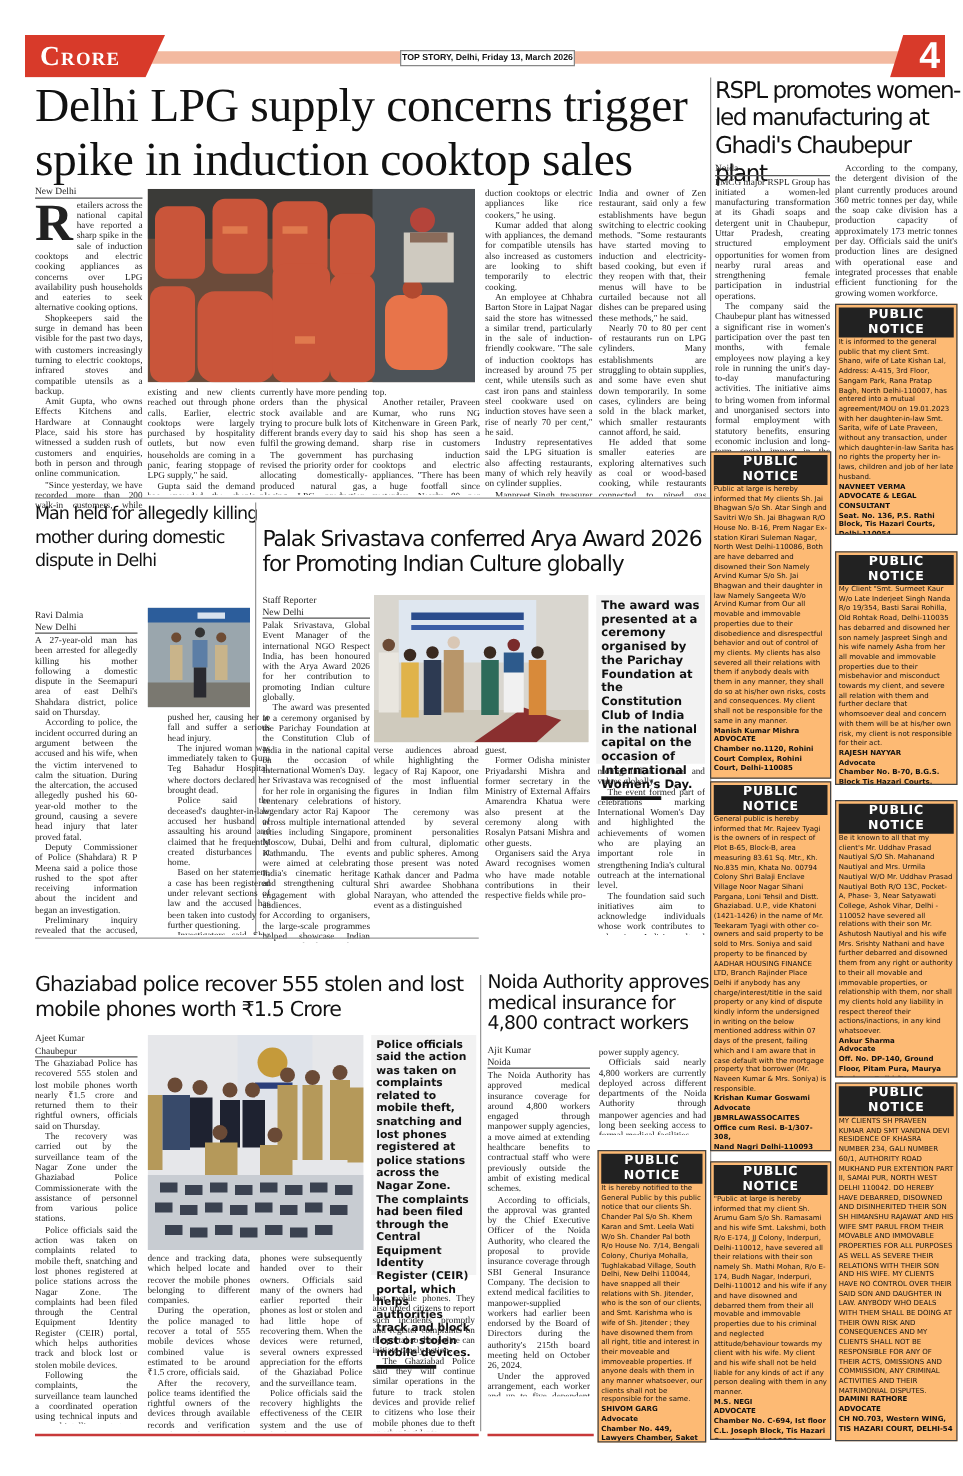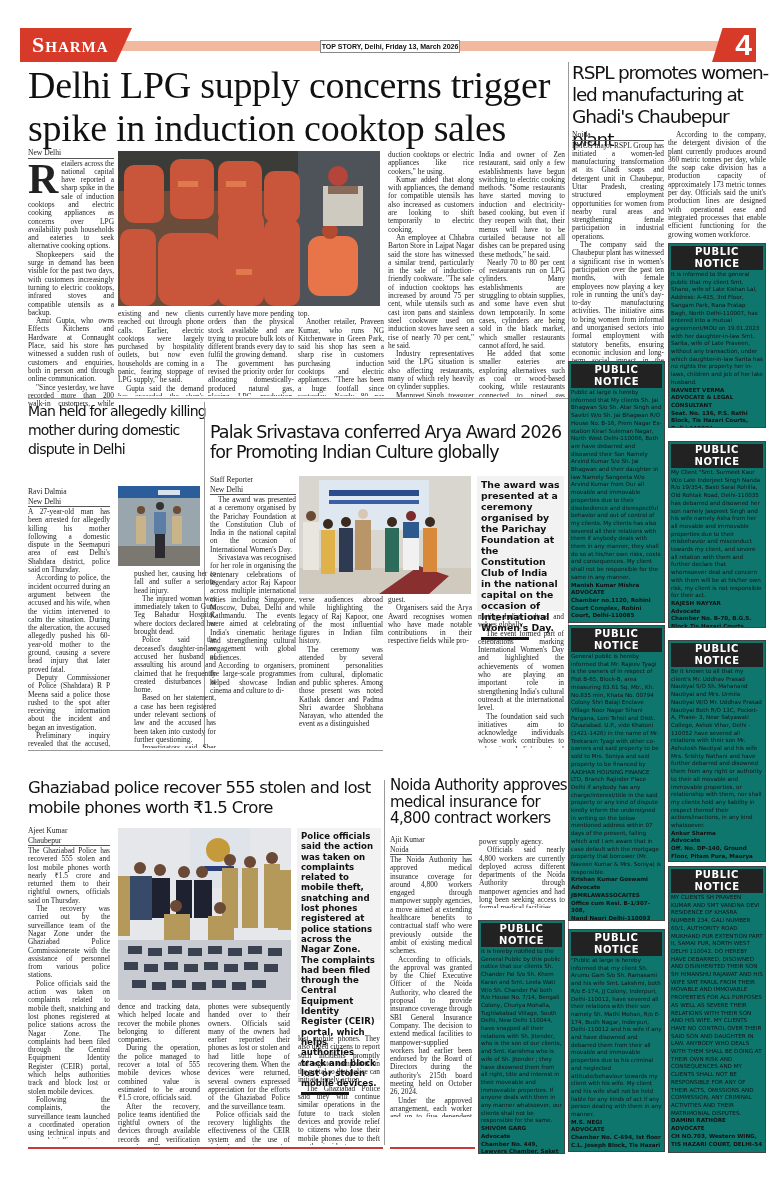--- a/index.html
+++ b/index.html
@@ -19,31 +19,31 @@
 .body-text p.noind{text-indent:0}
 .byline{font-size:7.6px;text-align:left;line-height:8.5px;color:#222;border-bottom:1px solid #555;margin-bottom:1px}
 .vrule{width:1px;background:#999}
 .hrule{height:1px;background:#999}
 .photo{overflow:hidden}
 .dropcap{float:left;font-size:42px;line-height:34px;font-weight:bold;margin:2px 3px 0 0;font-family:"Liberation Serif",serif}
 
 .pull{font-family:"DejaVu Sans",sans-serif;font-weight:bold;font-size:9.3px;line-height:11px;color:#111;background:#f2f2f2;padding:3px 4px}
 .pull .pull-bar{display:block;width:48px;height:3px;background:#111;margin-top:4px}
 
-.notice{border:1px solid #444;background:#0f766e;font-family:"DejaVu Sans",sans-serif;font-size:5.6px;line-height:7.7px;color:#111;overflow:hidden}
+.notice{border:1px solid #444;background:#fdba74;font-family:"DejaVu Sans",sans-serif;font-size:5.6px;line-height:7.7px;color:#111;overflow:hidden}
 .notice-title{background:#222;color:#fff;font-family:"DejaVu Sans",sans-serif;font-weight:bold;font-size:10px;text-align:center;line-height:12px;letter-spacing:0.6px;margin:2px 2px 1px}
 .notice-body{padding:0 2px}
 .notice-sign{font-weight:bold;padding:0 2px;white-space:pre-line}
 #bottom-rule{left:28px;top:1147px;width:355px;height:2px;background:#c8393a}
 </style>
 </head>
 <body>
 
 <div class="abs" id="rule-bar"></div>
-<div class="abs" id="section-tag">Sharma</div>
+<div class="abs" id="section-tag">Crore</div>
 <div class="abs" id="dateline">TOP STORY, Delhi, Friday 13, March 2026</div>
 <div class="abs" id="page-number">4</div>
 
 <div class="abs hl" id="main-headline">Delhi LPG supply concerns trigger spike in induction cooktop sales</div>
 
 <div class="abs" style="left:28px;top:149px;width:86px;">
   <div class="byline">New Delhi</div>
   <div class="body-text" style="height:248px">
     <span class="dropcap">R</span>
     <p class="noind">etailers across the national capital have reported a sharp spike in the sale of induction cooktops and electric cooking appliances as concerns over LPG availability push households and eateries to seek alternative cooking options.</p>
@@ -222,20 +222,21 @@
   <p>Police said the deceased's daughter-in-law accused her husband of assaulting his around and claimed that he frequently created disturbances at home.</p>
   <p>Based on her statement, a case has been registered under relevant sections of law and the accused has been taken into custody for further questioning.</p>
   <p>Investigators said Sher Ali works as a tailor in the Loni area of neighbouring Uttar Pradesh, while the deceased was a homemaker.</p>
 </div>
 
 <div class="abs hl" style="left:210px;top:422px;width:360px;font-size:17.5px;line-height:20px;font-family:'DejaVu Sans',sans-serif;letter-spacing:-0.9px">Palak Srivastava conferred Arya Award 2026 for Promoting Indian Culture globally</div>
 <div class="abs" style="left:210px;top:476px;width:86px">
   <div class="byline" style="border:none">Staff Reporter</div>
   <div class="byline">New Delhi</div>
   <div class="body-text" style="height:258px">
+    <p class="noind">Palak Srivastava, Global Event Manager of the international NGO Respect India, has been honoured with the Arya Award 2026 for her contribution to promoting Indian culture globally.</p>
     <p>The award was presented at a ceremony organised by the Parichay Foundation at the Constitution Club of India in the national capital on the occasion of International Women's Day.</p>
     <p>Srivastava was recognised for her role in organising the centenary celebrations of legendary actor Raj Kapoor across multiple international cities including Singapore, Moscow, Dubai, Delhi and Kathmandu. The events were aimed at celebrating India's cinematic heritage and strengthening cultural engagement with global audiences.</p>
     <p>According to organisers, the large-scale programmes helped showcase Indian cinema and culture to di-</p>
   </div>
 </div>
 <div class="abs photo" style="left:299px;top:476px;width:172px;height:118px" title="Award recipients and guests on stage at Global Achievers Award 2026 ceremony">
   <svg width="172" height="118" viewBox="0 0 172 118">
     <rect width="172" height="118" fill="#d9d6cf"></rect>
     <rect x="20" y="4" width="110" height="50" fill="#dfe7f0"></rect>
     <rect x="30" y="14" width="90" height="6" fill="#2a4c8c"></rect>
@@ -260,20 +261,21 @@
         <circle cx="131" cy="46" r="5" fill="#3a2a20"></circle>
     </g>
   </svg>
 </div>
 <div class="abs body-text" style="left:299px;top:596px;width:84px;height:150px">
   <p class="noind">verse audiences abroad while highlighting the legacy of Raj Kapoor, one of the most influential figures in Indian film history.</p>
   <p>The ceremony was attended by several prominent personalities from cultural, diplomatic and public spheres. Among those present was noted Kathak dancer and Padma Shri awardee Shobhana Narayan, who attended the event as a distinguished</p>
 </div>
 <div class="abs body-text" style="left:388px;top:596px;width:84px;height:150px">
   <p class="noind">guest.</p>
+  <p>Former Odisha minister Priyadarshi Mishra and former secretary in the Ministry of External Affairs Amarendra Khatua were also present at the ceremony along with Rosalyn Patsani Mishra and other guests.</p>
   <p>Organisers said the Arya Award recognises women who have made notable contributions in their respective fields while pro-</p>
 </div>
 <div class="abs pull" style="left:477px;top:476px;width:87px;height:135px">
   <span>The award was presented at a ceremony organised by the Parichay Foundation at the Constitution Club of India in the national capital on the occasion of International Women's Day.</span>
   <span class="pull-bar"></span>
 </div>
 <div class="abs body-text" style="left:478px;top:613px;width:86px;height:135px">
   <p class="noind">moting Indian culture and values globally.</p>
   <p>The event formed part of celebrations marking International Women's Day and highlighted the achievements of women who are playing an important role in strengthening India's cultural outreach at the international level.</p>
   <p>The foundation said such initiatives aim to acknowledge individuals whose work contributes to enhancing India's cultural presence globally while inspiring more women to take leadership roles in cultural and social initiatives.</p>

